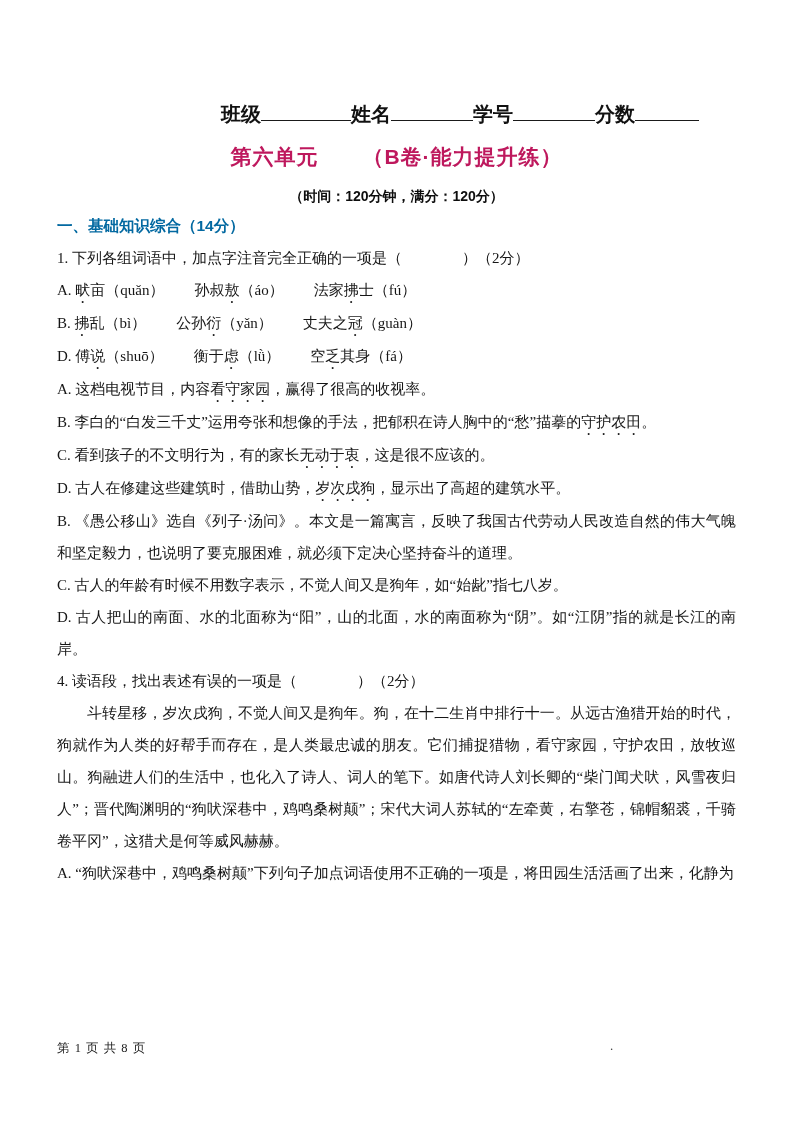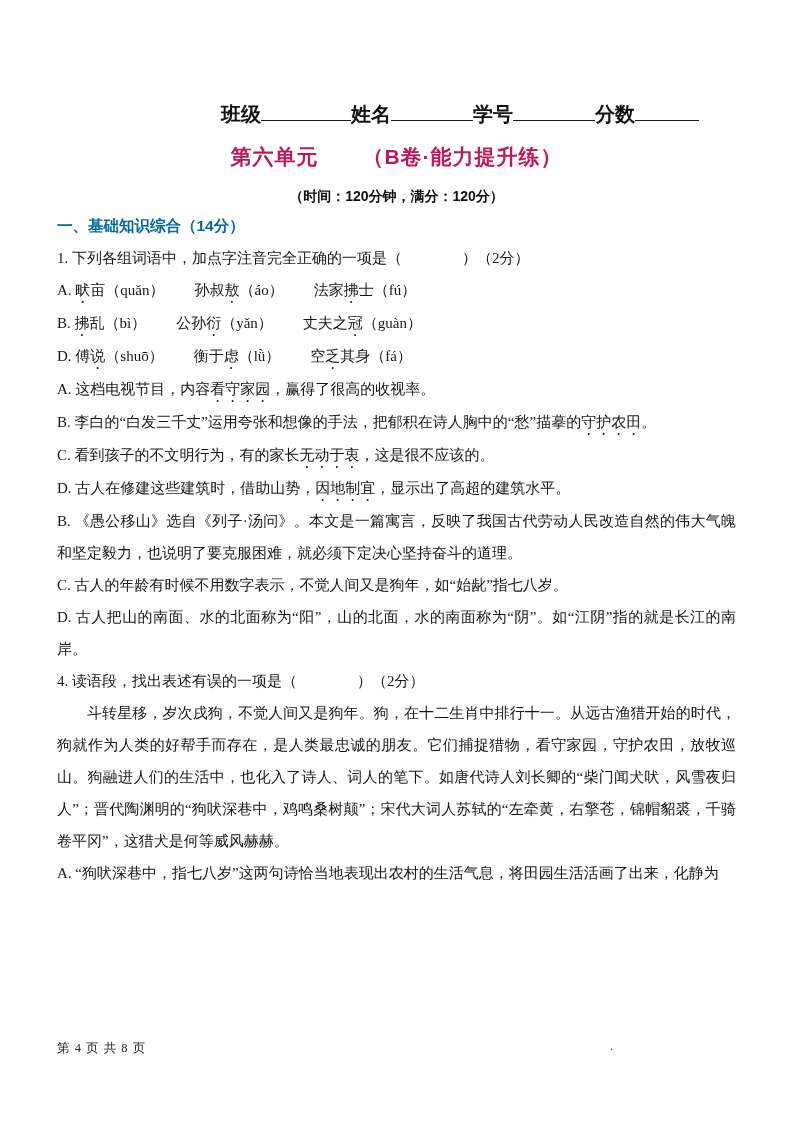--- a/index.html
+++ b/index.html
@@ -134,29 +134,29 @@
     <p class="line section-heading">一、基础知识综合（14分）</p>
 
     <p class="line">1. 下列各组词语中，加点字注音完全正确的一项是（　　　　）（2分）</p>
     <p class="line">A. <span class="em-dot">畎</span>亩（quǎn）　　孙叔<span class="em-dot">敖</span>（áo）　　法家<span class="em-dot">拂</span>士（fú）</p>
     <p class="line">B. <span class="em-dot">拂</span>乱（bì）　　公孙<span class="em-dot">衍</span>（yǎn）　　丈夫之<span class="em-dot">冠</span>（guàn）</p>
     <p class="line">D. 傅<span class="em-dot">说</span>（shuō）　　衡于<span class="em-dot">虑</span>（lǜ）　　空<span class="em-dot">乏</span>其身（fá）</p>
 
     <p class="line">A. 这档电视节目，内容<span class="em-dot">看守家园</span>，赢得了很高的收视率。</p>
     <p class="line">B. 李白的“白发三千丈”运用夸张和想像的手法，把郁积在诗人胸中的“愁”描摹的<span class="em-dot">守护农田</span>。</p>
     <p class="line">C. 看到孩子的不文明行为，有的家长<span class="em-dot">无动于衷</span>，这是很不应该的。</p>
-    <p class="line">D. 古人在修建这些建筑时，借助山势，<span class="em-dot">因地制宜</span>，显示出了高超的建筑水平。</p>
+    <p class="line">D. 古人在修建这些建筑时，借助山势，<span class="em-dot">岁次戌狗</span>，显示出了高超的建筑水平。</p>
 
     <p class="line">B. 《愚公移山》选自《列子·汤问》。本文是一篇寓言，反映了我国古代劳动人民改造自然的伟大气魄和坚定毅力，也说明了要克服困难，就必须下定决心坚持奋斗的道理。</p>
     <p class="line">C. 古人的年龄有时候不用数字表示，不觉人间又是狗年，如“始龀”指七八岁。</p>
     <p class="line">D. 古人把山的南面、水的北面称为“阳”，山的北面，水的南面称为“阴”。如“江阴”指的就是长江的南岸。</p>
 
     <p class="line">4. 读语段，找出表述有误的一项是（　　　　）（2分）</p>
     <p class="line passage">斗转星移，岁次戌狗，不觉人间又是狗年。狗，在十二生肖中排行十一。从远古渔猎开始的时代，狗就作为人类的好帮手而存在，是人类最忠诚的朋友。它们捕捉猎物，看守家园，守护农田，放牧巡山。狗融进人们的生活中，也化入了诗人、词人的笔下。如唐代诗人刘长卿的“柴门闻犬吠，风雪夜归人”；晋代陶渊明的“狗吠深巷中，鸡鸣桑树颠”；宋代大词人苏轼的“左牵黄，右擎苍，锦帽貂裘，千骑卷平冈”，这猎犬是何等威风赫赫。</p>
-    <p class="line clip">A. “狗吠深巷中，指七八岁”这两句诗恰当地表现出农村的生活气息，将田园生活活画了出来，化静为</p>
+    <p class="line clip">A. “狗吠深巷中，鸡鸣桑树颠”下列句子加点词语使用不正确的一项是，将田园生活活画了出来，化静为</p>
   </main>
 
   <footer class="page-footer">
-    <span>第 4 页 共 8 页</span>
+    <span>第 1 页 共 8 页</span>
   </footer>
   <span class="stray-dot">.</span>
 
 </div>
 
 </body></html>

